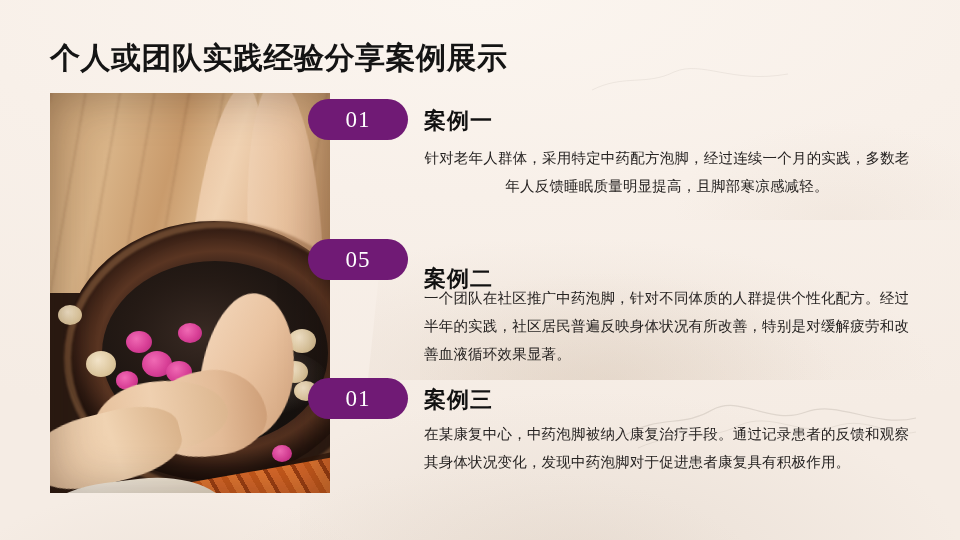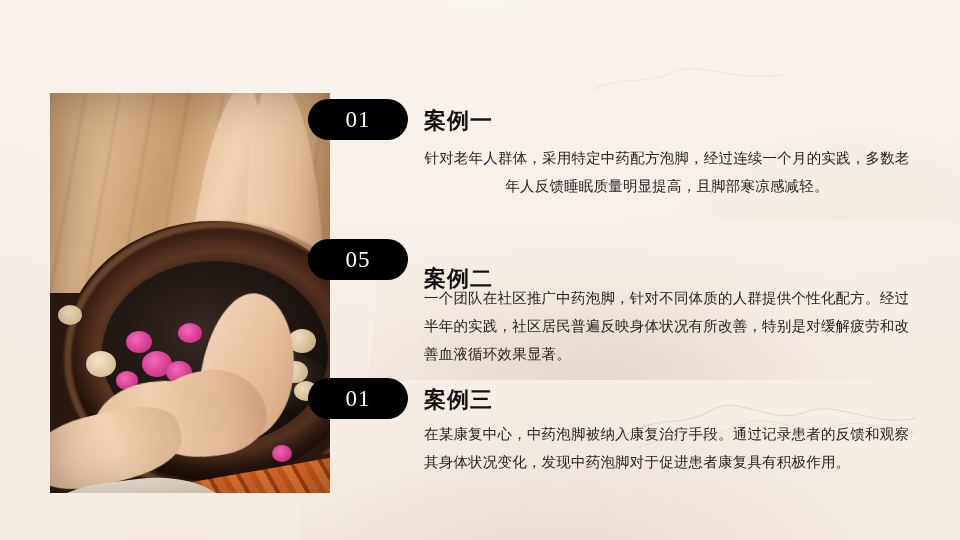--- a/index.html
+++ b/index.html
@@ -93,21 +93,21 @@
     background:repeating-linear-gradient(70deg,
       #c85a1c 0 6px,#e27631 6px 14px,#9d3f12 14px 18px,#d8682a 18px 26px);
     transform:rotate(-10deg);}
   .ph-mat-dark{position:absolute;left:250px;top:356px;width:110px;height:160px;
     background:linear-gradient(120deg,rgba(40,20,10,.85),rgba(60,30,14,.55));transform:rotate(-12deg);}
   .ph-vig{position:absolute;inset:0;box-shadow:inset 0 0 48px rgba(40,20,10,.35);}
 
   
   .case{position:absolute;}
   .badge{
-    position:absolute;background:#000000;color:#ffffff;
+    position:absolute;background:#701a75;color:#ffffff;
     width:100px;height:41px;border-radius:21px;
     display:flex;align-items:center;justify-content:center;
     font-size:23px;letter-spacing:1px;font-weight:normal;
   }
   .case-head{
     position:absolute;font-size:22px;font-weight:bold;color:#111111;
     letter-spacing:1px;white-space:nowrap;
   }
   .case-body{
     position:absolute;font-size:14.5px;line-height:28px;color:#262322;
@@ -135,20 +135,21 @@
         <path d="M18 56 C 58 38, 86 50, 118 34 C 150 18, 182 46, 216 34 C 248 24, 272 46, 296 40" fill="none" stroke="#7b7264" stroke-width="1" opacity=".40"></path>
       </svg>
     </div>
     <div class="ridge" style="right:170px;top:60px;">
       <svg width="200" height="40" viewBox="0 0 200 40">
         <path d="M2 30 C 34 14, 56 26, 84 12 C 112 0, 142 24, 198 14" fill="none" stroke="#7d7466" stroke-width="1" opacity=".35"></path>
       </svg>
     </div>
   </div>
 
+  <div class="title">个人或团队实践经验分享案例展示</div>
 
   <div class="photo">
     <div class="ph-layer">
       <div class="ph-floor"></div>
       <div class="ph-floor-lines"></div>
       <div class="ph-leg1"></div>
       <div class="ph-leg2"></div>
       <div class="ph-basin"></div>
       <div class="ph-rim"></div>
       <div class="ph-water"></div>

